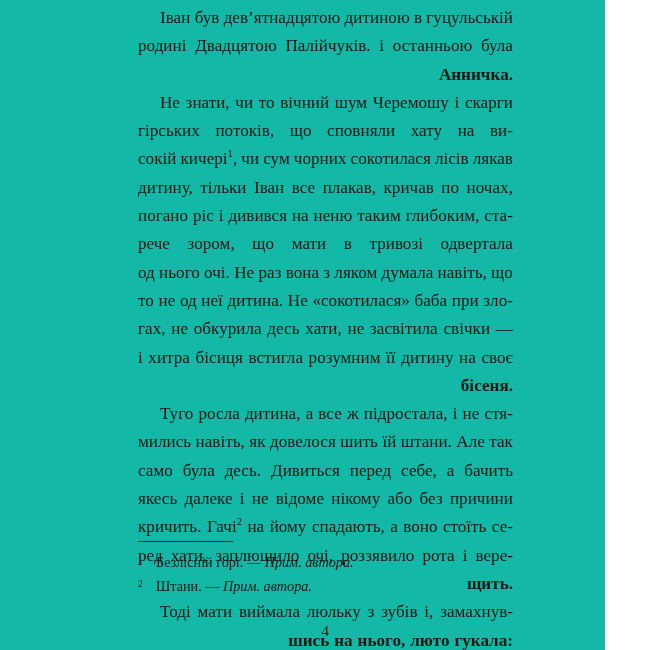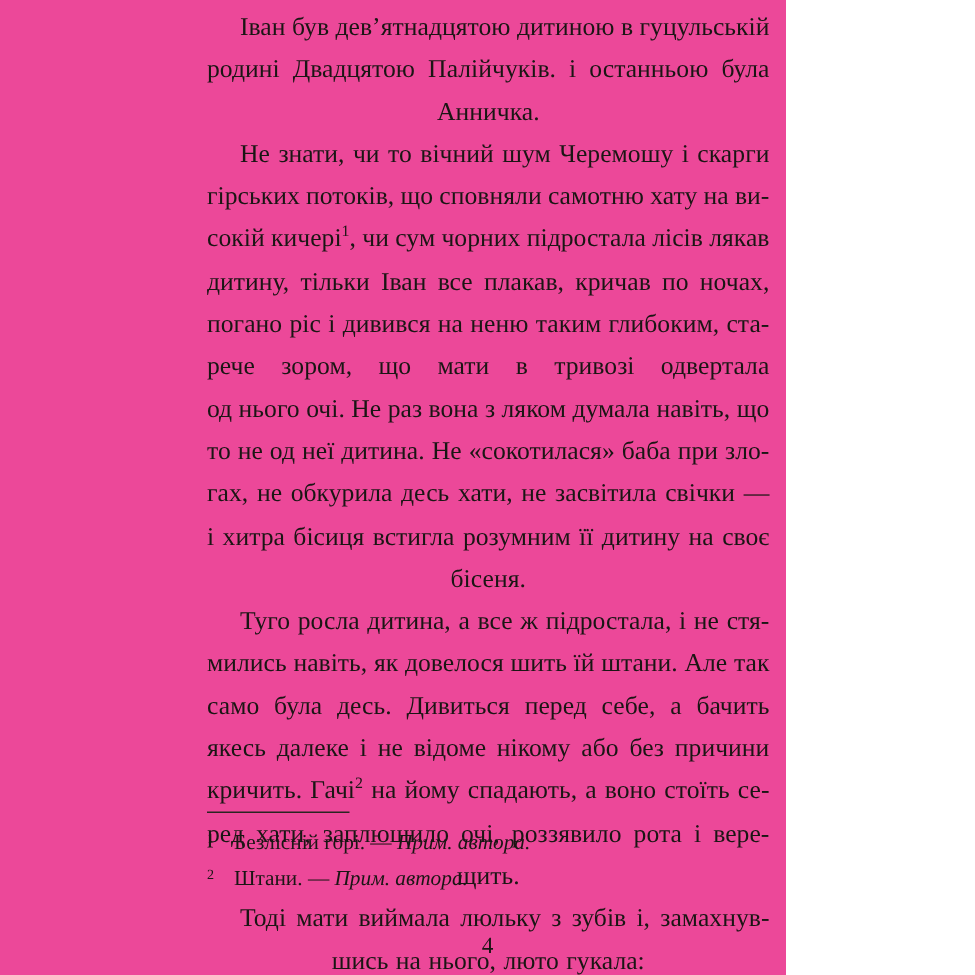--- a/index.html
+++ b/index.html
@@ -11,23 +11,23 @@
   body {
     width: 650px;
     height: 650px;
     overflow: hidden;
     font-family: "Liberation Serif", "DejaVu Serif", serif;
     color: #151210;
     -webkit-font-smoothing: antialiased;
   }
   #page {
     position: relative;
-    width: 524px;
+    width: 605px;
     height: 650px;
-    background: #ec4899;
+    background: #14b8a6;
   }
   #textblock {
     position: absolute;
     left: 138px;
     top: 4px;
     width: 375px;
   }
   .para {
     margin: 0;
     padding: 0;
@@ -40,21 +40,22 @@
     white-space: pre;
     color: #1a1614;
     letter-spacing: 0.02px;
   }
   
   .line.just {
     justify-content: space-between;
   }
   
   .line.last {
-    justify-content: center;
+    justify-content: flex-end;
+    font-weight: bold;
   }
   .line.last .w + .w { margin-left: 0.29em; }
   .line.indent { padding-left: 22px; }
   .line.indent.just { }
   .w { display: inline-block; }
   sup {
     font-size: 0.62em;
     line-height: 0;
     vertical-align: super;
   }
@@ -107,22 +108,22 @@
 <div id="page">
 
   <div id="textblock">
       <div class="para">
         <div class="line just indent"><span class="w">Іван</span><span class="w">був</span><span class="w">дев’ятнадцятою</span><span class="w">дитиною</span><span class="w">в</span><span class="w">гуцульській</span></div>
         <div class="line just"><span class="w">родині</span><span class="w">Двадцятою</span><span class="w">Палійчуків.</span><span class="w">і</span><span class="w">останньою</span><span class="w">була</span></div>
         <div class="line last"><span class="w">Анничка.</span></div>
       </div>
       <div class="para">
         <div class="line just indent"><span class="w">Не</span><span class="w">знати,</span><span class="w">чи</span><span class="w">то</span><span class="w">вічний</span><span class="w">шум</span><span class="w">Черемошу</span><span class="w">і</span><span class="w">скарги</span></div>
-        <div class="line just"><span class="w">гірських</span><span class="w">потоків,</span><span class="w">що</span><span class="w">сповняли</span><span class="w">самотню</span><span class="w">хату</span><span class="w">на</span><span class="w">ви-</span></div>
-        <div class="line just"><span class="w">сокій</span><span class="w">кичері<sup>1</sup>,</span><span class="w">чи</span><span class="w">сум</span><span class="w">чорних</span><span class="w">підростала</span><span class="w">лісів</span><span class="w">лякав</span></div>
+        <div class="line just"><span class="w">гірських</span><span class="w">потоків,</span><span class="w">що</span><span class="w">сповняли</span><span class="w">хату</span><span class="w">на</span><span class="w">ви-</span></div>
+        <div class="line just"><span class="w">сокій</span><span class="w">кичері<sup>1</sup>,</span><span class="w">чи</span><span class="w">сум</span><span class="w">чорних</span><span class="w">сокотилася</span><span class="w">лісів</span><span class="w">лякав</span></div>
         <div class="line just"><span class="w">дитину,</span><span class="w">тільки</span><span class="w">Іван</span><span class="w">все</span><span class="w">плакав,</span><span class="w">кричав</span><span class="w">по</span><span class="w">ночах,</span></div>
         <div class="line just"><span class="w">погано</span><span class="w">ріс</span><span class="w">і</span><span class="w">дивився</span><span class="w">на</span><span class="w">неню</span><span class="w">таким</span><span class="w">глибоким,</span><span class="w">ста-</span></div>
         <div class="line just"><span class="w">рече</span><span class="w">зором,</span><span class="w">що</span><span class="w">мати</span><span class="w">в</span><span class="w">тривозі</span><span class="w">одвертала</span></div>
         <div class="line just"><span class="w">од</span><span class="w">нього</span><span class="w">очі.</span><span class="w">Не</span><span class="w">раз</span><span class="w">вона</span><span class="w">з</span><span class="w">ляком</span><span class="w">думала</span><span class="w">навіть,</span><span class="w">що</span></div>
         <div class="line just"><span class="w">то</span><span class="w">не</span><span class="w">од</span><span class="w">неї</span><span class="w">дитина.</span><span class="w">Не</span><span class="w">«сокотилася»</span><span class="w">баба</span><span class="w">при</span><span class="w">зло-</span></div>
         <div class="line just"><span class="w">гах,</span><span class="w">не</span><span class="w">обкурила</span><span class="w">десь</span><span class="w">хати,</span><span class="w">не</span><span class="w">засвітила</span><span class="w">свічки</span><span class="w">—</span></div>
         <div class="line just"><span class="w">і</span><span class="w">хитра</span><span class="w">бісиця</span><span class="w">встигла</span><span class="w">розумним</span><span class="w">її</span><span class="w">дитину</span><span class="w">на</span><span class="w">своє</span></div>
         <div class="line last"><span class="w">бісеня.</span></div>
       </div>
       <div class="para">

